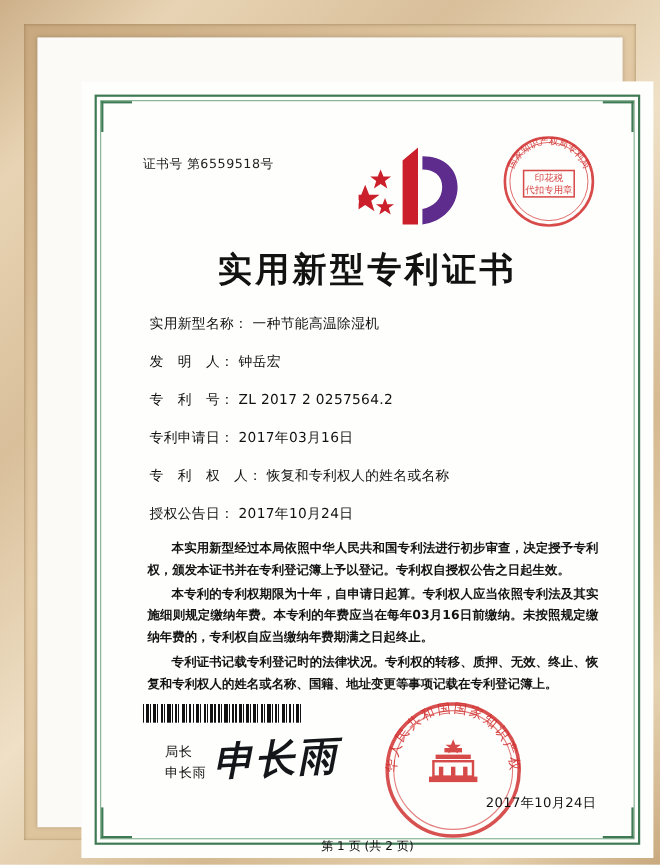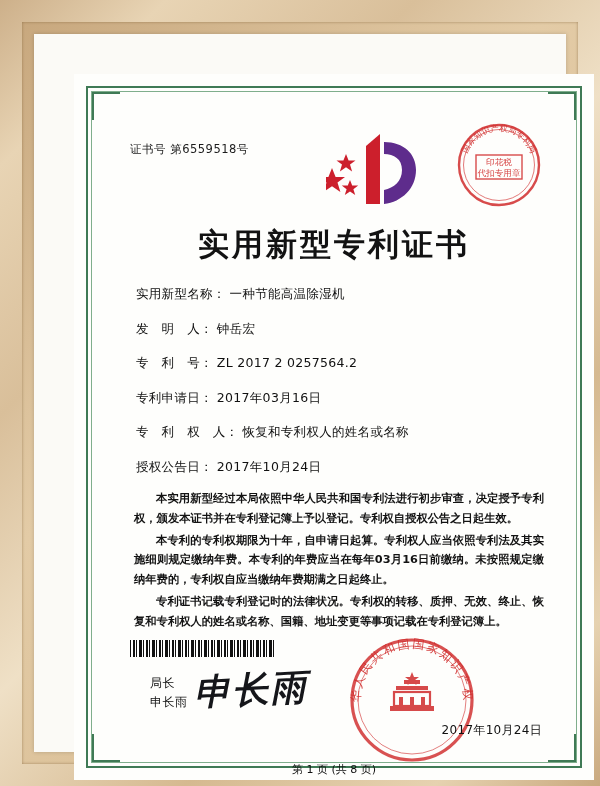--- a/index.html
+++ b/index.html
@@ -305,17 +305,17 @@
             <rect x="75" y="63" width="4" height="9"></rect>
             <rect x="50" y="52" width="32" height="4"></rect>
             <rect x="58" y="46" width="16" height="4"></rect>
             <polygon points="66,38 68,43 73,43 69,46 70.5,51 66,48 61.5,51 63,46 59,43 64,43"></polygon>
           </g>
         </svg>
       </div>
 
       <div class="issue-date">2017年10月24日</div>
 
-      <div class="page-no">第 1 页 (共 8 页)</div>
+      <div class="page-no">第 1 页 (共 2 页)</div>
 
     </div>
   </div>
 </div>
 
 </body></html>

